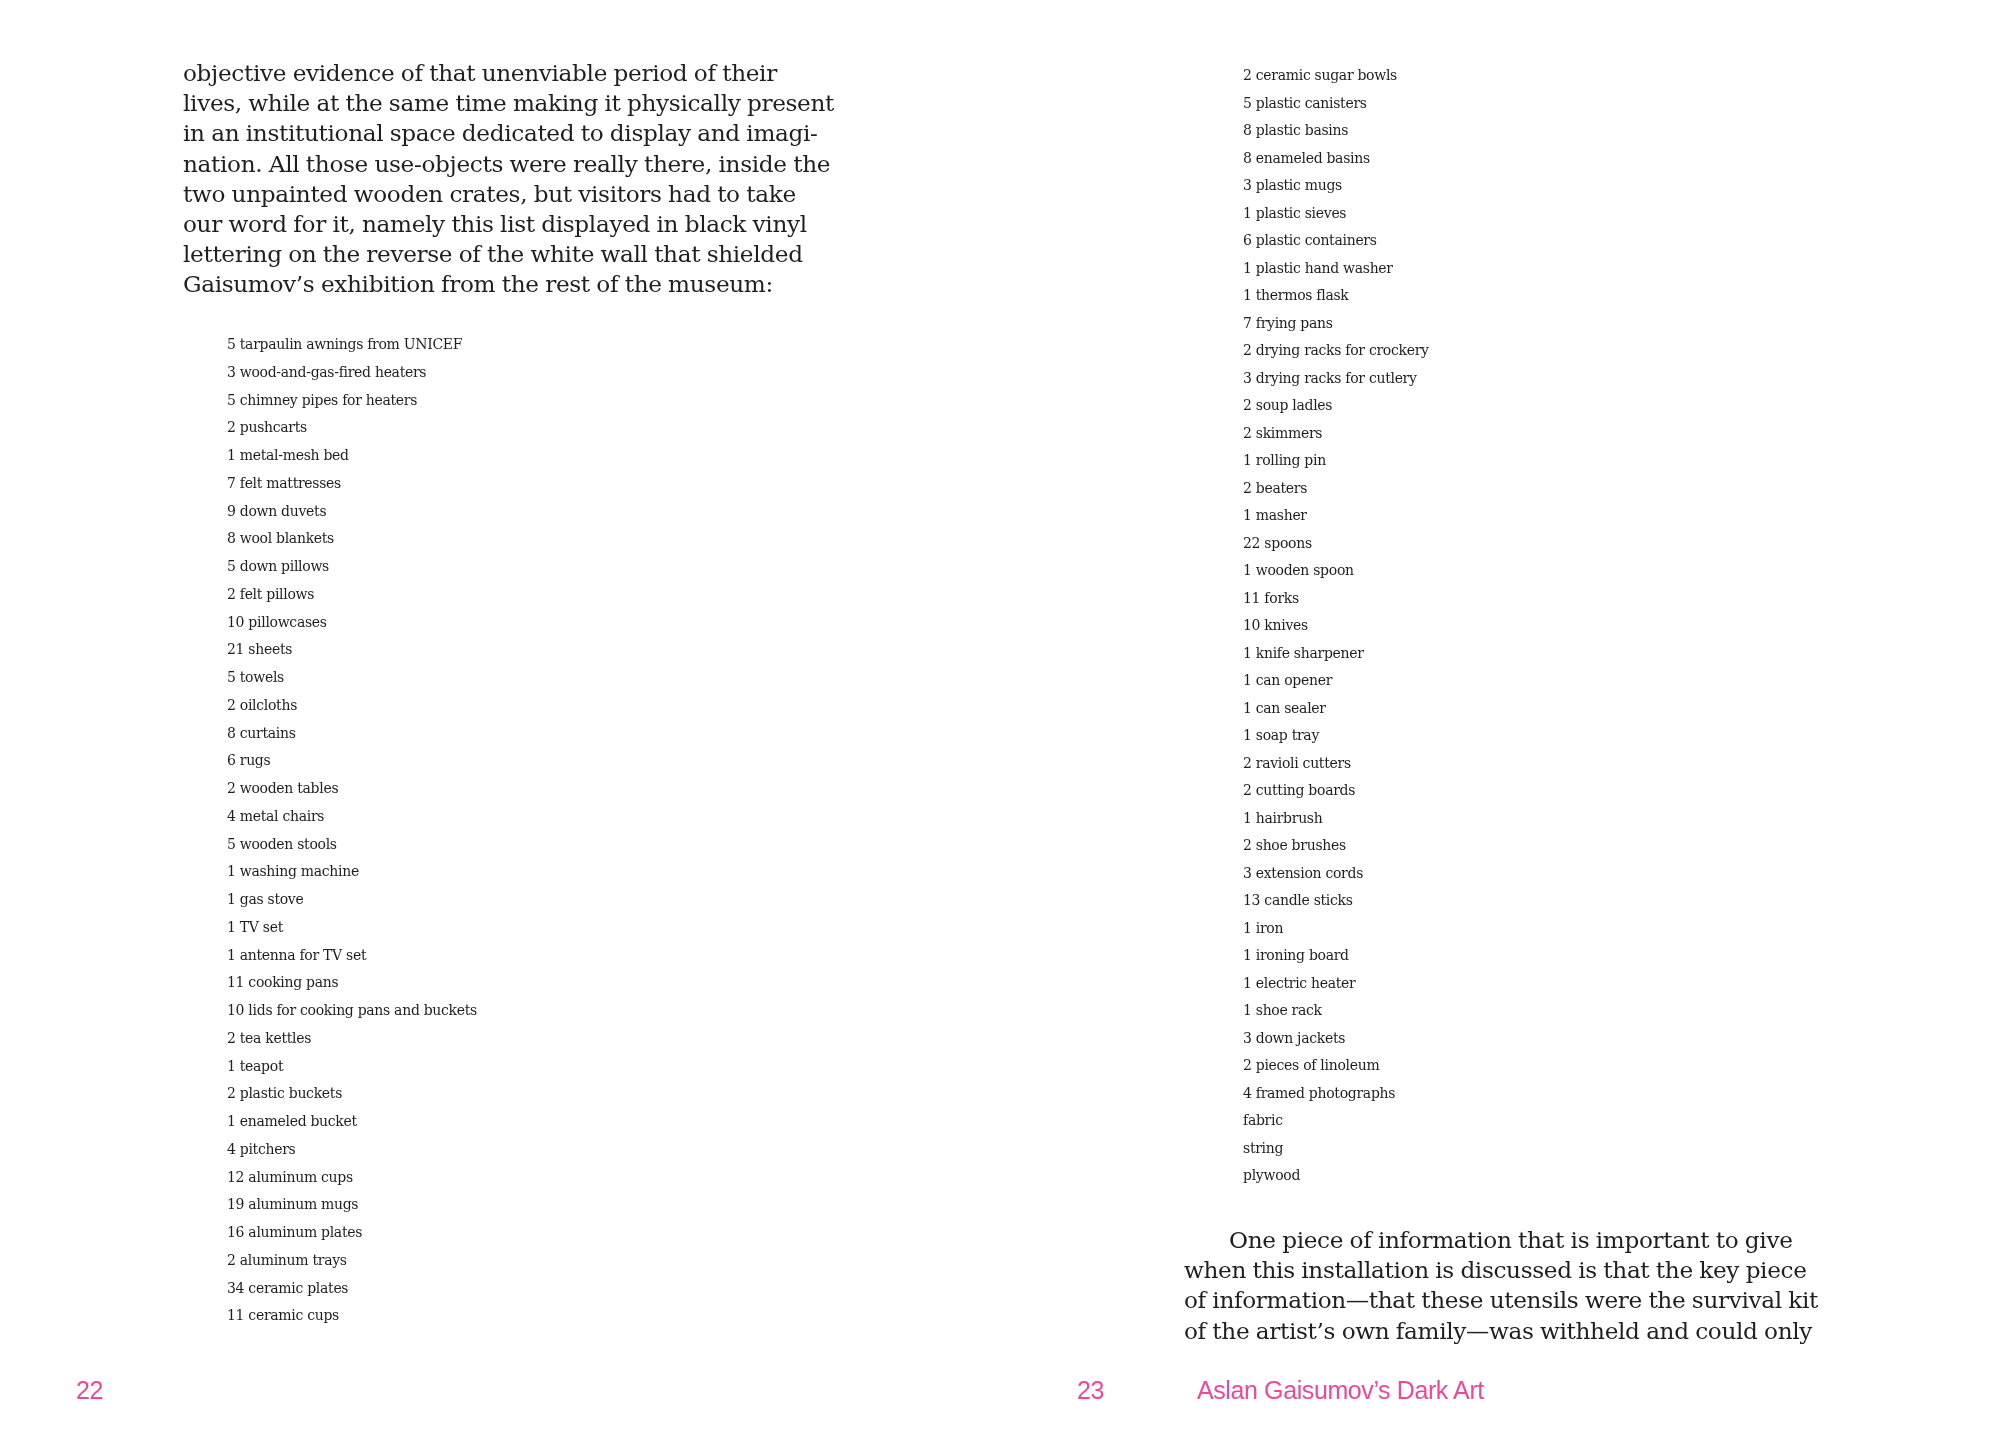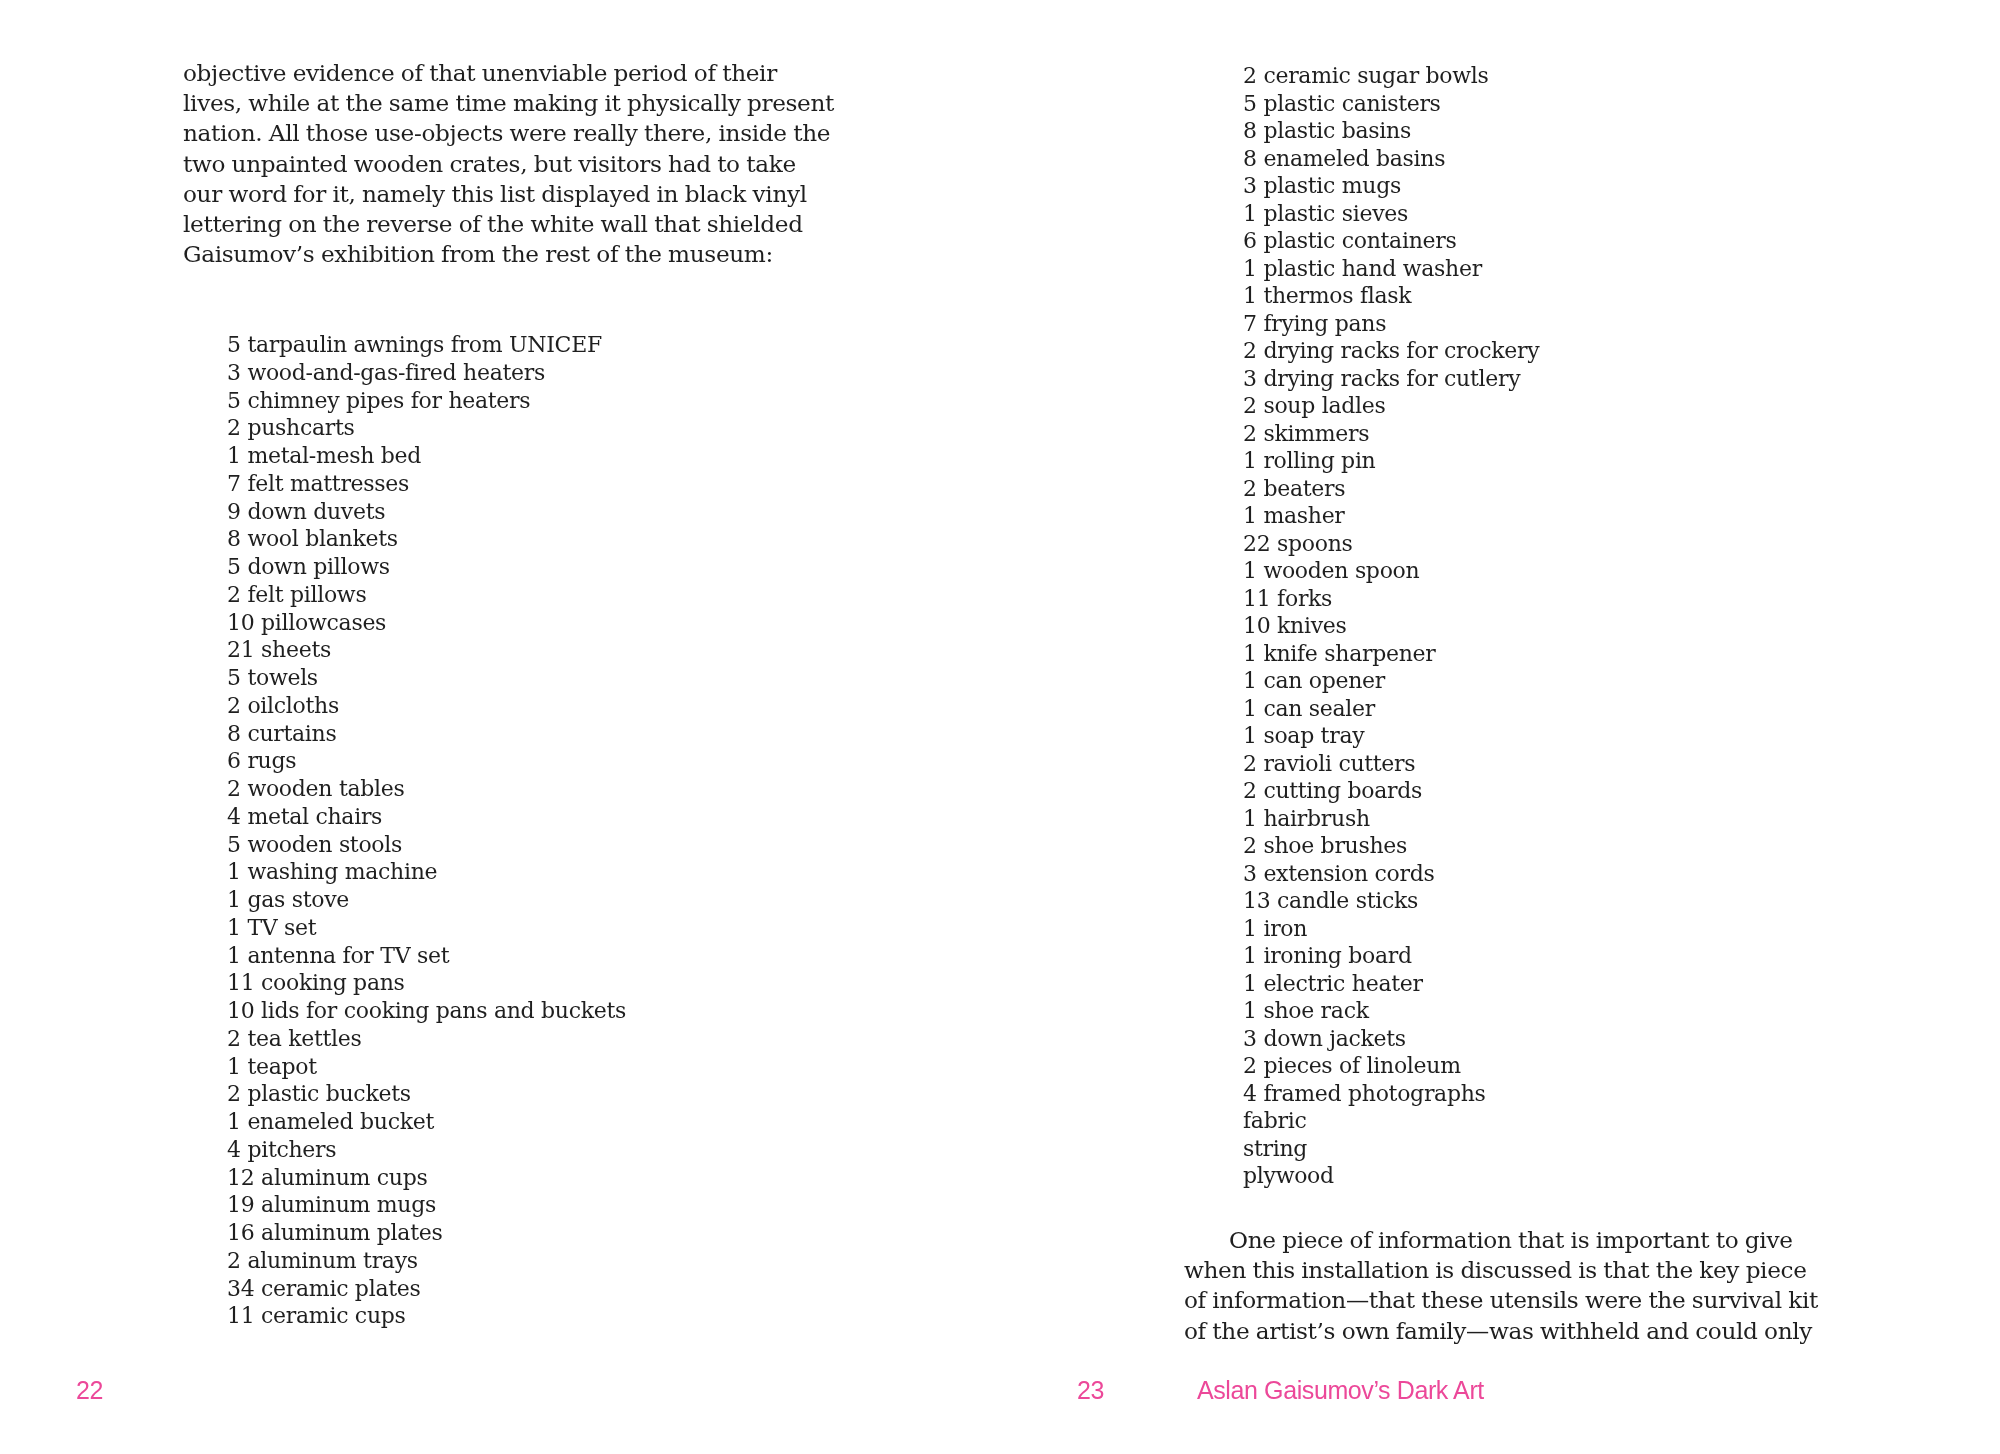--- a/index.html
+++ b/index.html
@@ -49,21 +49,21 @@
       top: 1225px;
     }
 
     
     .inventory {
       position: absolute;
       margin: 0;
       padding: 0;
       list-style: none;
       font-family: "DejaVu Serif", serif;
-      font-size: 22px;
+      font-size: 14px;
       line-height: 27.75px;
       letter-spacing: -0.3px;
       white-space: nowrap;
     }
     .inventory li { display: block; }
     .inventory-left { left: 227px; top: 331px; }
     .inventory-right { left: 243px; top: 62px; line-height: 27.5px; }
 
     
     .folio, .running-head {
@@ -82,20 +82,21 @@
   </style>
 </head>
 <body>
 
 <div class="spread">
 
   <div class="page page-left">
     <p class="para para-left">
       <span class="line">objective evidence of that unenviable period of their</span>
       <span class="line">lives, while at the same time making it physically present</span>
+      <span class="line">in an institutional space dedicated to display and imagi-</span>
       <span class="line">nation. All those use-objects were really there, inside the</span>
       <span class="line">two unpainted wooden crates, but visitors had to take</span>
       <span class="line">our word for it, namely this list displayed in black vinyl</span>
       <span class="line">lettering on the reverse of the white wall that shielded</span>
       <span class="line">Gaisumov’s exhibition from the rest of the museum:</span>
     </p>
 
     <ul class="inventory inventory-left" id="inventory-left">
         <li>5 tarpaulin awnings from UNICEF</li>
         <li>3 wood-and-gas-fired heaters</li>

